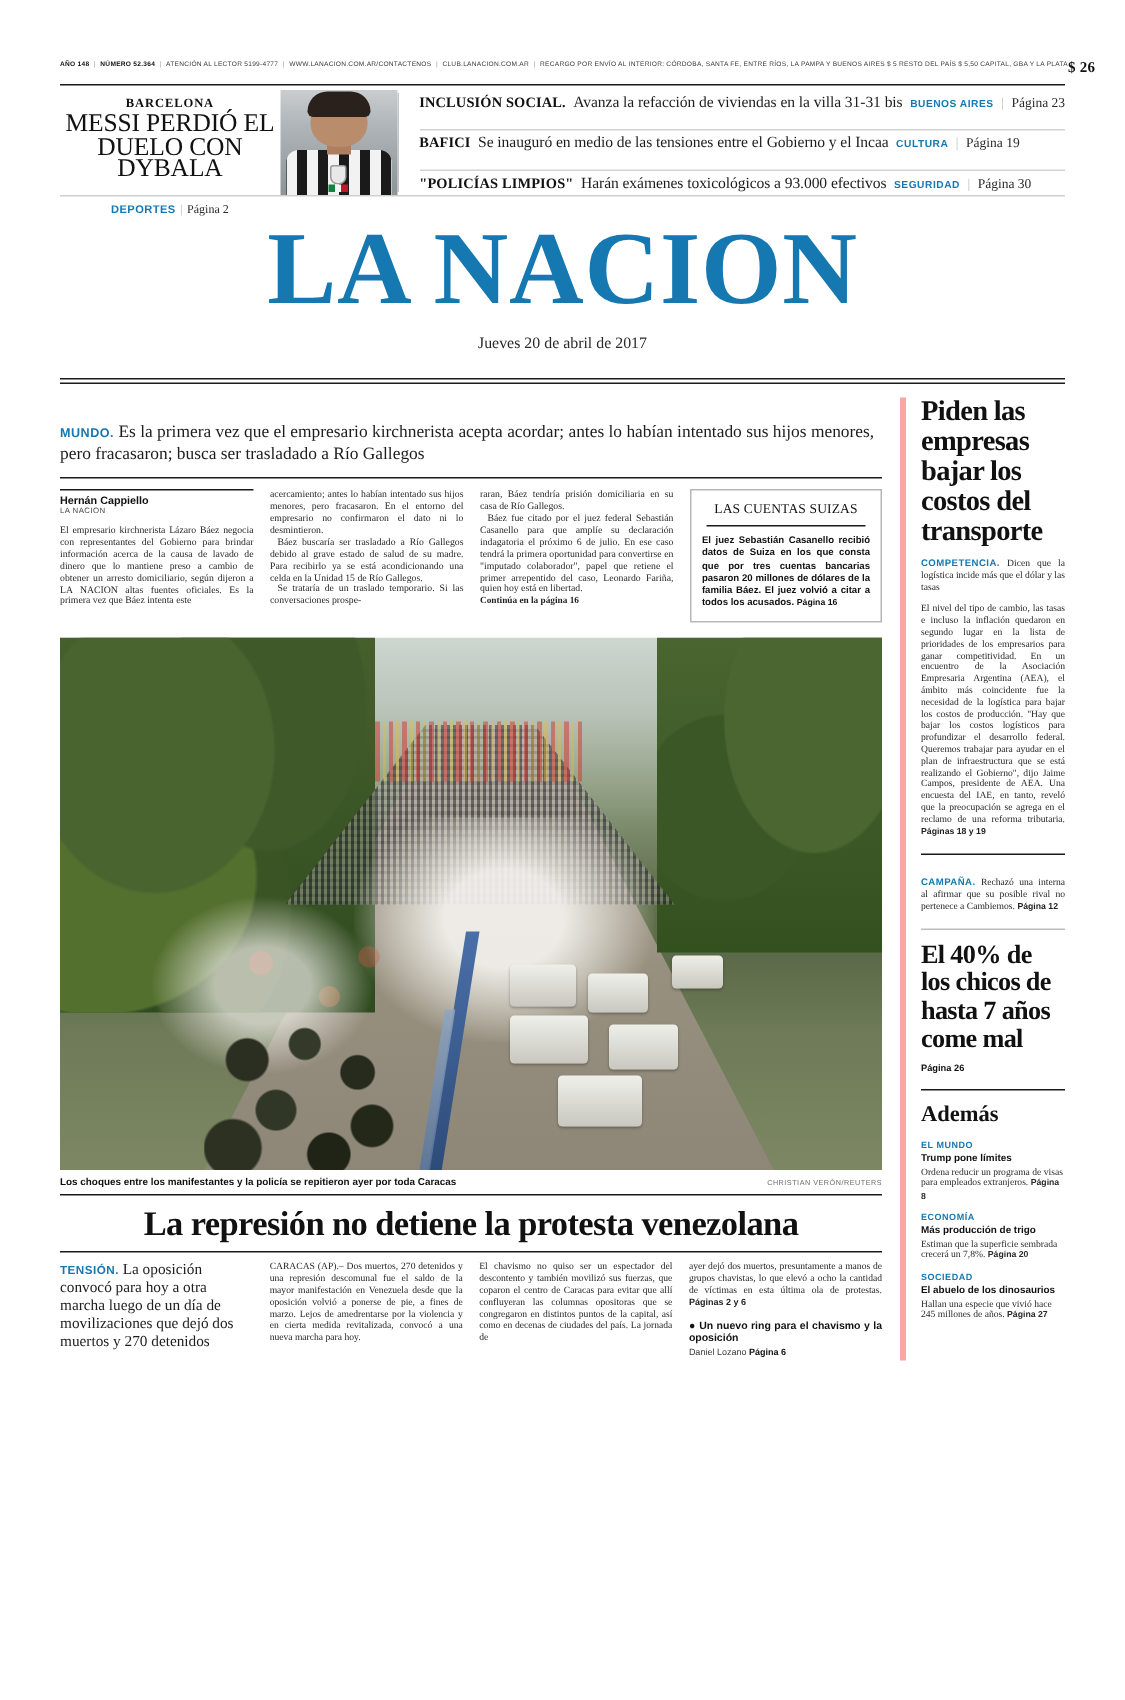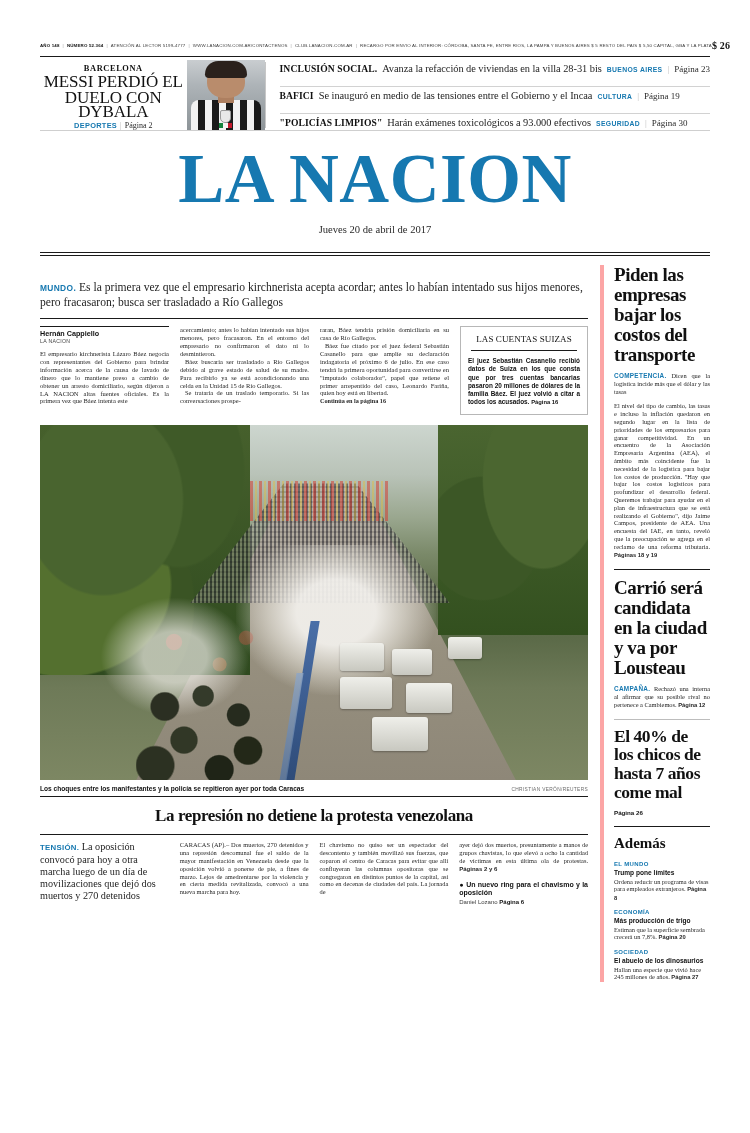--- a/index.html
+++ b/index.html
@@ -8,21 +8,21 @@
     width:750px; height:1133px;
     background:#ffffff;
     font-family:"Liberation Serif", serif;
     color:#1a1a1a;
     overflow:hidden;
   }
   .page { width:750px; height:1133px; padding:0 40px; position:relative; }
 
   
   .infobar {
-    display:flex; align-items:center; justify-content:space-between;
+    display:flex; align-items:flex-start; justify-content:space-between;
     font-size:4.4px; letter-spacing:.18px; padding-top:40px;
     color:#3a3a3a; white-space:nowrap;
   }
   .infobar .left { font-family:"Liberation Sans", sans-serif; }
   .infobar .left b { font-weight:bold; color:#111; }
   .infobar .sep { color:#9b9b9b; padding:0 3px; }
   .infobar .price {
     font-family:"Liberation Serif", serif; font-size:10px; font-weight:bold; color:#111;
   }
   .rule-top { border-top:1px solid #1a1a1a; margin-top:5px; }
@@ -32,21 +32,21 @@
   .sportbox { width:230px; display:flex; align-items:stretch; position:relative; }
   .sporttext { flex:1; text-align:center; padding-top:4px; }
   .sporttext .kicker {
     font-family:"Liberation Serif", serif; font-weight:bold; font-size:8.4px;
     letter-spacing:.6px; color:#111;
   }
   .sporttext .hl {
     font-family:"Liberation Serif", serif; font-size:17px; line-height:14px;
     color:#111; margin-top:2px; letter-spacing:-.1px;
   }
-  .sporttext .foot { margin-top:2px; font-size:8px; }
+  .sporttext .foot { margin-top:16px; font-size:8px; }
   .sporttext .foot .sec {
     font-family:"Liberation Sans", sans-serif; font-weight:bold; font-size:7.4px;
     color:#1678b0; letter-spacing:.3px;
   }
   .sporttext .foot .bar { color:#b6b6b6; padding:0 3px; }
   .sporttext .foot .pg { color:#2b2b2b; font-size:8px; }
 
   .photo-dybala {
     width:78px; position:relative; overflow:hidden;
     background:linear-gradient(180deg,#c9cdd0 0%,#aeb4b8 35%,#8d9498 100%);
@@ -174,21 +174,21 @@
   .debris { position:absolute; left:110px; top:196px; width:120px; height:70px;
     background:radial-gradient(circle at 20% 30%, rgba(198,60,44,.55) 0 7%, transparent 8%),
                radial-gradient(circle at 58% 62%, rgba(205,95,40,.45) 0 8%, transparent 9%),
                radial-gradient(circle at 80% 24%, rgba(190,70,50,.4) 0 6%, transparent 7%); }
 
   .caprow { display:flex; justify-content:space-between; align-items:baseline; padding-top:5px; }
   .caption { font-family:"Liberation Sans", sans-serif; font-weight:bold; font-size:6.6px; color:#111; }
   .credit { font-family:"Liberation Sans", sans-serif; font-size:4.8px; color:#6a6a6a; letter-spacing:.35px; }
   .rule-cap { border-top:1px solid #1a1a1a; margin-top:4px; }
 
-  .vzla-hl { font-family:"Liberation Serif", serif; font-weight:bold; font-size:17px;
+  .vzla-hl { font-family:"Liberation Serif", serif; font-weight:bold; font-size:23px;
     line-height:24px; letter-spacing:-.4px; text-align:center; color:#111; padding:7px 0 6px; }
   .rule-vz { border-top:1px solid #1a1a1a; }
 
   .vcols { display:flex; gap:11px; padding-top:6px; }
   .vcol-lead { width:141px; font-size:10.2px; line-height:12px; color:#1d1d1d; }
   .vcol-lead .vlab { font-family:"Liberation Sans", sans-serif; font-weight:bold; font-size:7.8px; color:#1678b0; letter-spacing:.3px; }
   .vcol { width:141px; font-size:6.4px; line-height:7.8px; text-align:justify; color:#1f1f1f; }
   .vcol p { margin:0; text-indent:4px; }
   .vcol p.first { text-indent:0; }
   .bullet-item { padding-top:7px; }
@@ -248,21 +248,21 @@
         <div class="dy-badge"></div>
         <div class="dy-flag"></div>
       </div>
     </div>
 
     <div class="vline"></div>
 
     <div class="teasers">
       <div class="teaser">
         <span class="tkick">INCLUSIÓN SOCIAL.</span>
-        <span class="ttext">Avanza la refacción de viviendas en la villa 28-31 bis</span>
+        <span class="ttext">Avanza la refacción de viviendas en la villa 31-31 bis</span>
         <span class="tsec">BUENOS AIRES</span>
         <span class="tbar">|</span>
         <span class="tpg">Página 23</span>
       </div>
       <div class="teaser">
         <span class="tkick">BAFICI</span>
         <span class="ttext">Se inauguró en medio de las tensiones entre el Gobierno y el Incaa</span>
         <span class="tsec">CULTURA</span>
         <span class="tbar">|</span>
         <span class="tpg">Página 19</span>
@@ -396,21 +396,20 @@
           <p class="first">
             <span>El nivel del tipo de cambio, las tasas e incluso la inflación quedaron en segundo lugar en la lista de prioridades de los empresarios para ganar competitividad. En un encuentro de la Asociación Empresaria Argentina (AEA), el ámbito más coincidente fue la necesidad de la logística para bajar los costos de producción. "Hay que bajar los costos logísticos para profundizar el desarrollo federal. Queremos trabajar para ayudar en el plan de infraestructura que se está realizando el Gobierno", dijo Jaime Campos, presidente de AEA. Una encuesta del IAE, en tanto, reveló que la preocupación se agrega en el reclamo de una reforma tributaria.</span>
             <span class="s-pg">Páginas 18 y 19</span>
           </p>
         </div>
       </div>
 
       <div class="s-rule"></div>
 
       <div>
-        <div class="s-hl">Carrió será candidata en la ciudad y va por Lousteau</div>
         <div class="s-body">
           <p class="first">
             <span class="s-lab">CAMPAÑA.</span>
             <span>Rechazó una interna al afirmar que su posible rival no pertenece a Cambiemos.</span>
             <span class="s-pg">Página 12</span>
           </p>
         </div>
       </div>
 
       <div class="s-rule-thin"></div>

